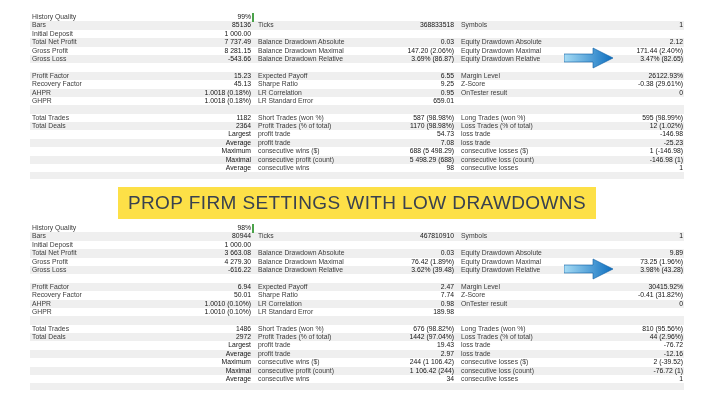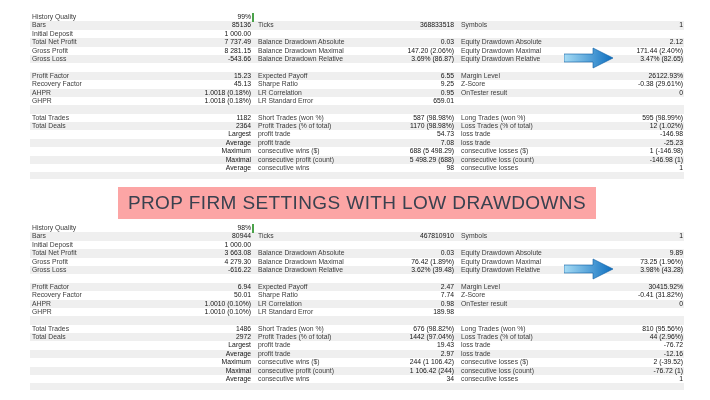--- a/index.html
+++ b/index.html
@@ -177,21 +177,21 @@
       <span class="cell c1l lab"></span>
       <span class="cell c1v val">Average</span>
       <span class="cell c2l lab">consecutive wins</span>
       <span class="cell c2v val">98</span>
       <span class="cell c3l lab">consecutive losses</span>
       <span class="cell c3v val">1</span>
     </div>
     <div class="footer-band"></div>
   </div>
 
-<div class="banner" style="background: #fca5a5; color: rgb(57, 65, 79);">PROP FIRM SETTINGS WITH LOW DRAWDOWNS</div>
+<div class="banner" style="background: #fde047; color: rgb(57, 65, 79);">PROP FIRM SETTINGS WITH LOW DRAWDOWNS</div>
 
 <div class="report" id="table1">
     <div class="row">
       <span class="cell c1l lab">History Quality</span>
       <span class="cell c1v val">98%</span>
       <span class="bar-wrap"><span class="bar-fill" style="width:98%;"></span></span>
     </div>
     <div class="row">
       <span class="cell c1l lab">Bars</span>
       <span class="cell c1v val">80944</span>

